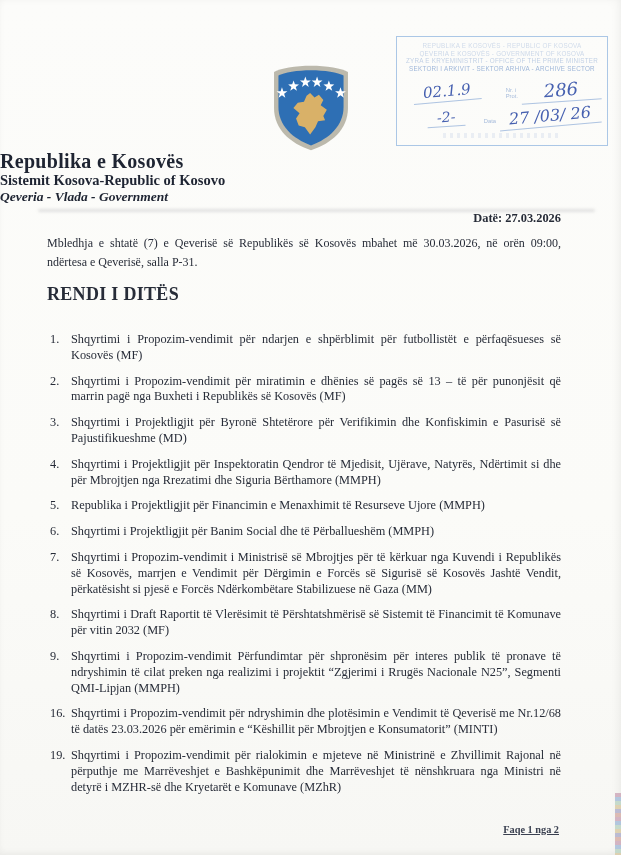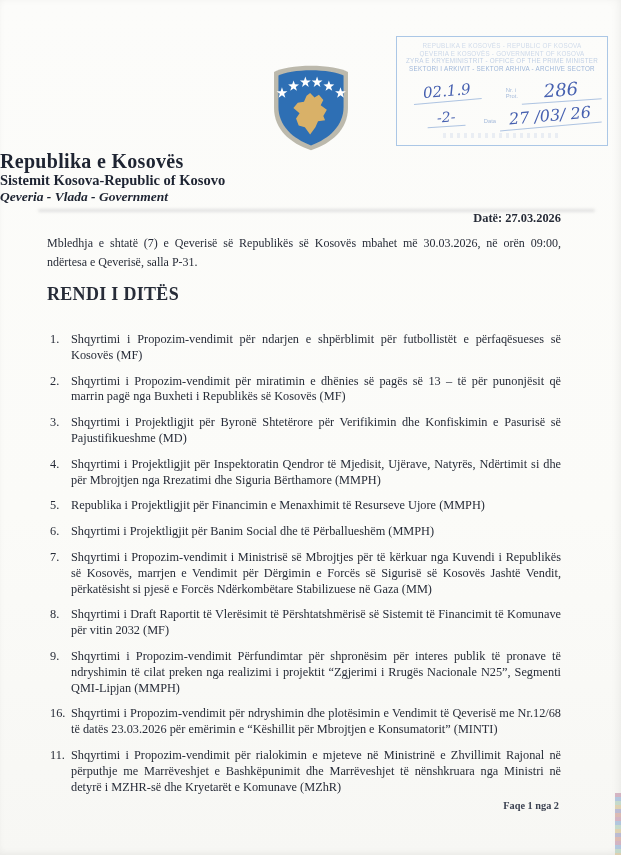--- a/index.html
+++ b/index.html
@@ -80,22 +80,22 @@
   .content{position:absolute;left:47px;top:211px;width:514px;}
   .date-line{text-align:right;font-weight:bold;font-size:12.4px;line-height:15px;margin:0 0 8px;}
   .intro{font-size:12px;line-height:19px;text-align:justify;margin:0 0 12px;}
   .agenda-heading{font-size:18px;font-weight:bold;letter-spacing:.3px;margin:0 0 27px;}
   .agenda{list-style:none;margin:0;padding:0;}
   .agenda li{display:flex;margin:0 0 10px;font-size:12.3px;line-height:15.8px;}
   .agenda .num{flex:0 0 24px;padding-left:3px;box-sizing:border-box;}
   .agenda .txt{flex:1;text-align:justify;}
 
   .footer{
-    position:absolute;right:62px;bottom:44px;
-    font-size:10.3px;font-weight:bold;color:#3a4050;
+    position:absolute;right:62px;bottom:20px;
+    font-size:10.3px;font-weight:bold;color:#3a4050;text-decoration:underline;
   }
 
   .edge-strip{
     position:absolute;right:0;bottom:0;width:6px;height:62px;
     background:repeating-linear-gradient(180deg,
       #c9a0b4 0 4px,#9db8d8 4px 8px,#b7d2c0 8px 12px,
       #d8c79e 12px 16px,#a9a9c9 16px 20px,#d4a8a0 20px 24px);
     opacity:.75;
   }
 </style>
@@ -191,21 +191,21 @@
       </li>
       <li>
         <span class="num">9.</span>
         <span class="txt">Shqyrtimi i Propozim-vendimit Përfundimtar për shpronësim për interes publik të pronave të ndryshimin të cilat preken nga realizimi i projektit “Zgjerimi i Rrugës Nacionale N25”, Segmenti QMI-Lipjan (MMPH)</span>
       </li>
       <li>
         <span class="num">16.</span>
         <span class="txt">Shqyrtimi i Propozim-vendimit për ndryshimin dhe plotësimin e Vendimit të Qeverisë me Nr.12/68 të datës 23.03.2026 për emërimin e “Këshillit për Mbrojtjen e Konsumatorit” (MINTI)</span>
       </li>
       <li>
-        <span class="num">11.</span>
+        <span class="num">19.</span>
         <span class="txt">Shqyrtimi i Propozim-vendimit për rialokimin e mjeteve në Ministrinë e Zhvillimit Rajonal në përputhje me Marrëveshjet e Bashkëpunimit dhe Marrëveshjet të nënshkruara nga Ministri në detyrë i MZHR-së dhe Kryetarët e Komunave (MZhR)</span>
       </li>
     </ol>
   </div>
 
   <div class="footer">Faqe 1 nga 2</div>
   <div class="edge-strip"></div>
 </div>
 
 </body></html>

